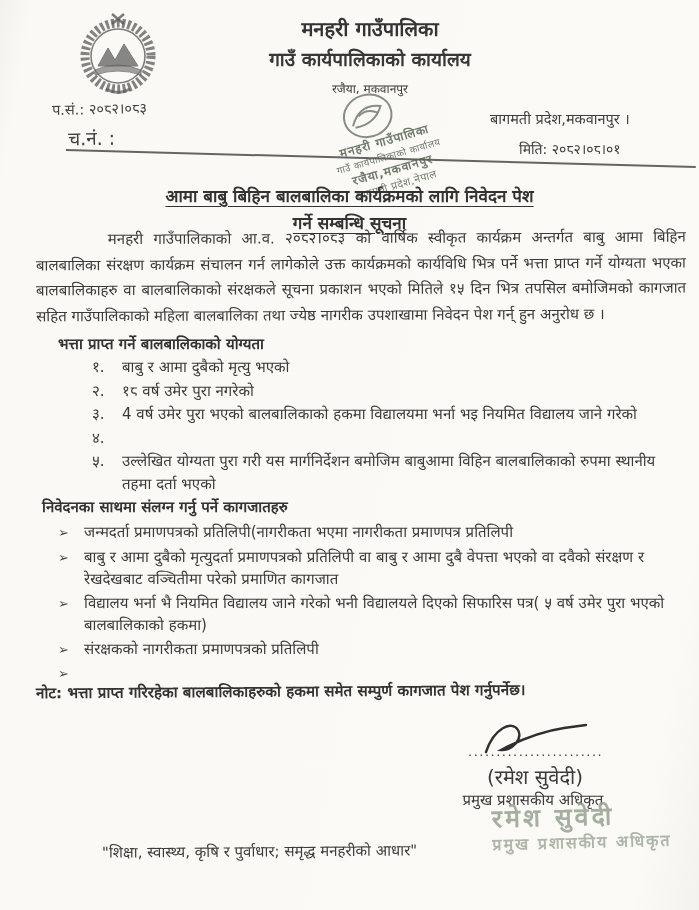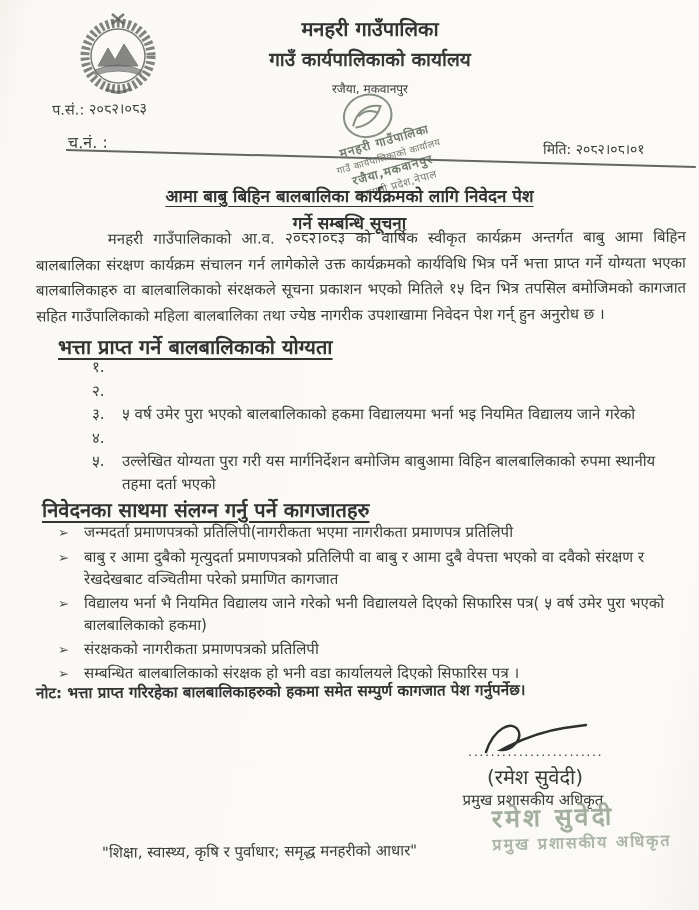--- a/index.html
+++ b/index.html
@@ -13,38 +13,38 @@
     color:#3b3b3b;
   }
   .abs{position:absolute;}
   
   .emblem{left:68px;top:6px;width:100px;height:95px;}
   .hdr-center{left:170px;top:14px;width:400px;text-align:center;line-height:30px;}
   .hdr-line1{font-size:20px;font-weight:600;color:#343434;}
   .hdr-line2{font-size:19px;font-weight:600;color:#383838;}
   .hdr-line3{font-size:12px;font-weight:500;color:#3d3d3d;}
   .refno{left:52px;top:98px;font-size:14.5px;color:#404040;transform:rotate(-1.2deg);}
-  .chno{left:68px;top:131px;font-size:16px;color:#404040;transform:rotate(-1deg);}
+  .chno{left:68px;top:125px;font-size:19px;color:#404040;transform:rotate(-1deg);}
   .province{left:490px;top:108px;font-size:14.5px;color:#3d3d3d;}
-  .datefield{left:543px;top:139px;font-size:14px;color:#3d3d3d;text-align:right;}
+  .datefield{left:519px;top:139px;font-size:14px;color:#3d3d3d;text-align:right;}
   .divider{left:66px;top:149px;width:630px;height:0;border-top:2px solid #4a4a4a;transform:rotate(1.55deg);transform-origin:left center;opacity:.85;}
   
   .office-stamp{left:296px;top:92px;width:180px;height:110px;transform:rotate(-16deg);color:#53604f;opacity:.82;}
   .stamp-ring{position:absolute;left:52px;top:-4px;}
   .stamp-lines{position:absolute;left:0;top:42px;width:180px;text-align:center;line-height:15px;}
   .stamp-l1{font-size:12px;font-weight:600;letter-spacing:1px;}
   .stamp-l2{font-size:9.5px;letter-spacing:.5px;}
   .stamp-l3{font-size:12px;font-weight:600;letter-spacing:1px;}
   .stamp-l4{font-size:10.5px;letter-spacing:.5px;}
   
   .subject{left:0;top:183px;width:699px;text-align:center;line-height:27px;font-size:17px;font-weight:600;color:#333;}
   .subject span{text-decoration:underline;text-underline-offset:4px;}
   
   .body-par{left:36px;top:226px;width:650px;margin:0;font-size:15px;line-height:25.5px;text-align:justify;text-indent:72px;color:#3a3a3a;transform:rotate(-.25deg);}
-  .sec-heading{font-size:20px;font-weight:700;color:#333;text-decoration:underline;text-underline-offset:4px;display:inline-block;}
+  .sec-heading{font-size:15px;font-weight:700;color:#333;text-underline-offset:4px;display:inline-block;}
   .sec1-head{left:58px;top:333px;}
   .num-list{left:92px;top:356px;width:590px;}
   .num-item{display:flex;gap:12px;font-size:15px;line-height:22.5px;color:#3a3a3a;margin-bottom:1px;}
   .num-item .n{flex:0 0 18px;}
   .sec2-head{left:42px;top:496px;}
   .bullet-list{left:58px;top:521px;width:615px;}
   .bullet-item{display:flex;gap:10px;font-size:15px;line-height:22.5px;color:#3a3a3a;margin-bottom:1px;}
   .bullet-item .b{flex:0 0 16px;font-size:13px;color:#4a4a4a;padding-top:1px;}
   .note-line{left:36px;top:680px;width:650px;margin:0;font-size:15.2px;font-weight:700;color:#333;transform:rotate(-.4deg);}
   
@@ -76,20 +76,21 @@
   </div>
 
   <div class="abs hdr-center">
     <div class="hdr-line1">मनहरी गाउँपालिका</div>
     <div class="hdr-line2">गाउँ कार्यपालिकाको कार्यालय</div>
     <div class="hdr-line3">रजैया, मकवानपुर</div>
   </div>
 
   <div class="abs refno">प.सं.: २०८२।०८३</div>
   <div class="abs chno">च.नं. :</div>
+  <div class="abs province">बागमती प्रदेश,मकवानपुर ।</div>
   <div class="abs datefield">मिति: २०८२।०८।०१</div>
 
   <div class="abs divider"></div>
 
   <div class="abs office-stamp">
     <svg class="stamp-ring" width="58" height="48" viewBox="0 0 58 48">
       <g stroke="#53604f" fill="none" stroke-width="2" opacity="0.85">
         <ellipse cx="29" cy="24" rx="24" ry="21"></ellipse>
         <path d="M12 30 Q24 10 44 18 Q34 34 14 32"></path>
         <path d="M20 22 Q30 16 40 24"></path>
@@ -109,27 +110,29 @@
   </div>
 
   <p class="abs body-par">मनहरी गाउँपालिकाको आ.व. २०८२।०८३ को वार्षिक स्वीकृत कार्यक्रम अन्तर्गत बाबु आमा बिहिन बालबालिका संरक्षण कार्यक्रम संचालन गर्न लागेकोले उक्त कार्यक्रमको कार्यविधि भित्र पर्ने भत्ता प्राप्त गर्ने योग्यता भएका बालबालिकाहरु वा बालबालिकाको संरक्षकले सूचना प्रकाशन भएको मितिले १५ दिन भित्र तपसिल बमोजिमको कागजात सहित गाउँपालिकाको महिला बालबालिका तथा ज्येष्ठ नागरीक उपशाखामा निवेदन पेश गर्न् हुन अनुरोध छ ।</p>
 
   <div class="abs sec1-head">
     <span class="sec-heading">भत्ता प्राप्त गर्ने बालबालिकाको योग्यता</span>
   </div>
   <div class="abs num-list">
     <div class="num-item">
       <span class="n">१.</span>
+      <span>बाबु र आमा दुबैको मृत्यु भएको</span>
     </div>
     <div class="num-item">
       <span class="n">२.</span>
+      <span>१८ वर्ष उमेर पुरा नगरेको</span>
     </div>
     <div class="num-item">
       <span class="n">३.</span>
-      <span>५ वर्ष उमेर पुरा भएको बालबालिकाको हकमा विद्यालयमा भर्ना भइ नियमित विद्यालय जाने गरेको</span>
+      <span>4 वर्ष उमेर पुरा भएको बालबालिकाको हकमा विद्यालयमा भर्ना भइ नियमित विद्यालय जाने गरेको</span>
     </div>
     <div class="num-item">
       <span class="n">४.</span>
     </div>
     <div class="num-item">
       <span class="n">५.</span>
       <span>उल्लेखित योग्यता पुरा गरी यस मार्गनिर्देशन बमोजिम बाबुआमा विहिन बालबालिकाको रुपमा स्थानीय तहमा दर्ता भएको</span>
     </div>
   </div>
 
@@ -148,21 +151,20 @@
     <div class="bullet-item">
       <span class="b">➢</span>
       <span>विद्यालय भर्ना भै नियमित विद्यालय जाने गरेको भनी विद्यालयले दिएको सिफारिस पत्र( ५ वर्ष उमेर पुरा भएको बालबालिकाको हकमा)</span>
     </div>
     <div class="bullet-item">
       <span class="b">➢</span>
       <span>संरक्षकको नागरीकता प्रमाणपत्रको प्रतिलिपी</span>
     </div>
     <div class="bullet-item">
       <span class="b">➢</span>
-      <span>सम्बन्धित बालबालिकाको संरक्षक हो भनी वडा कार्यालयले दिएको सिफारिस पत्र ।</span>
     </div>
   </div>
 
   <p class="abs note-line">नोट: भत्ता प्राप्त गरिरहेका बालबालिकाहरुको हकमा समेत सम्पुर्ण कागजात पेश गर्नुपर्नेछ।</p>
 
   <div class="abs sig-squiggle">
     <svg width="130" height="42" viewBox="0 0 130 42">
       <path d="M18 34 C26 10 44 2 50 12 C55 21 44 33 33 32 C48 24 70 14 96 10 L118 7" fill="none" stroke="#2f2f2f" stroke-width="2.4" stroke-linecap="round"></path>
     </svg>
   </div>

